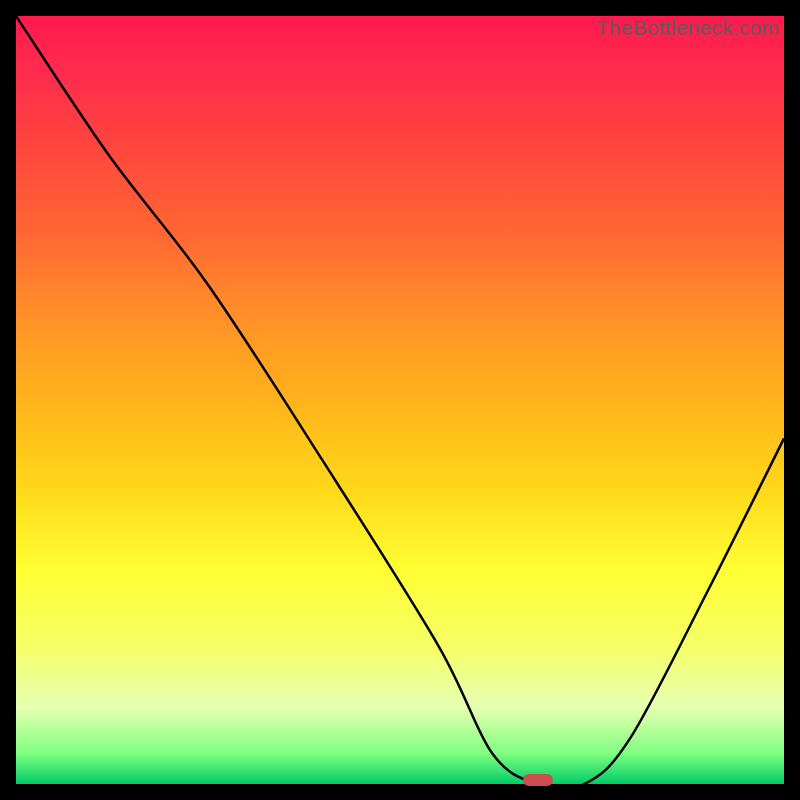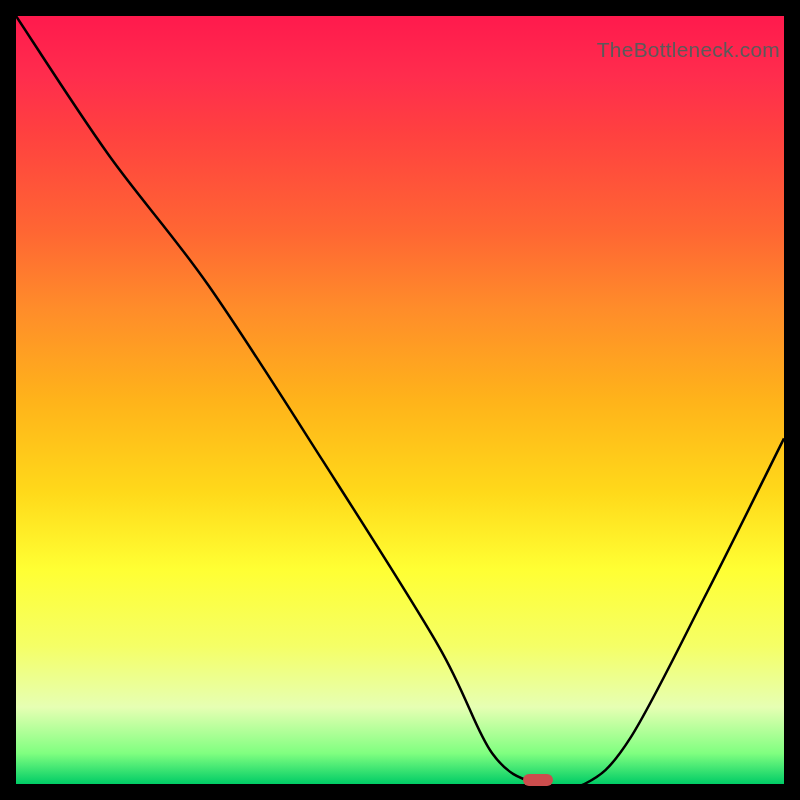--- a/index.html
+++ b/index.html
@@ -38,21 +38,20 @@
     );
   }
   .watermark {
     position: absolute;
     top: 0px;
     right: 4px;
     color: #5a5a5a;
     font-size: 21px;
     font-weight: 500;
     letter-spacing: 0.2px;
-    margin-top: 22px;
   }
   svg.curve {
     position: absolute;
     left: 0;
     top: 0;
     width: 768px;
     height: 768px;
   }
   .marker {
     position: absolute;

